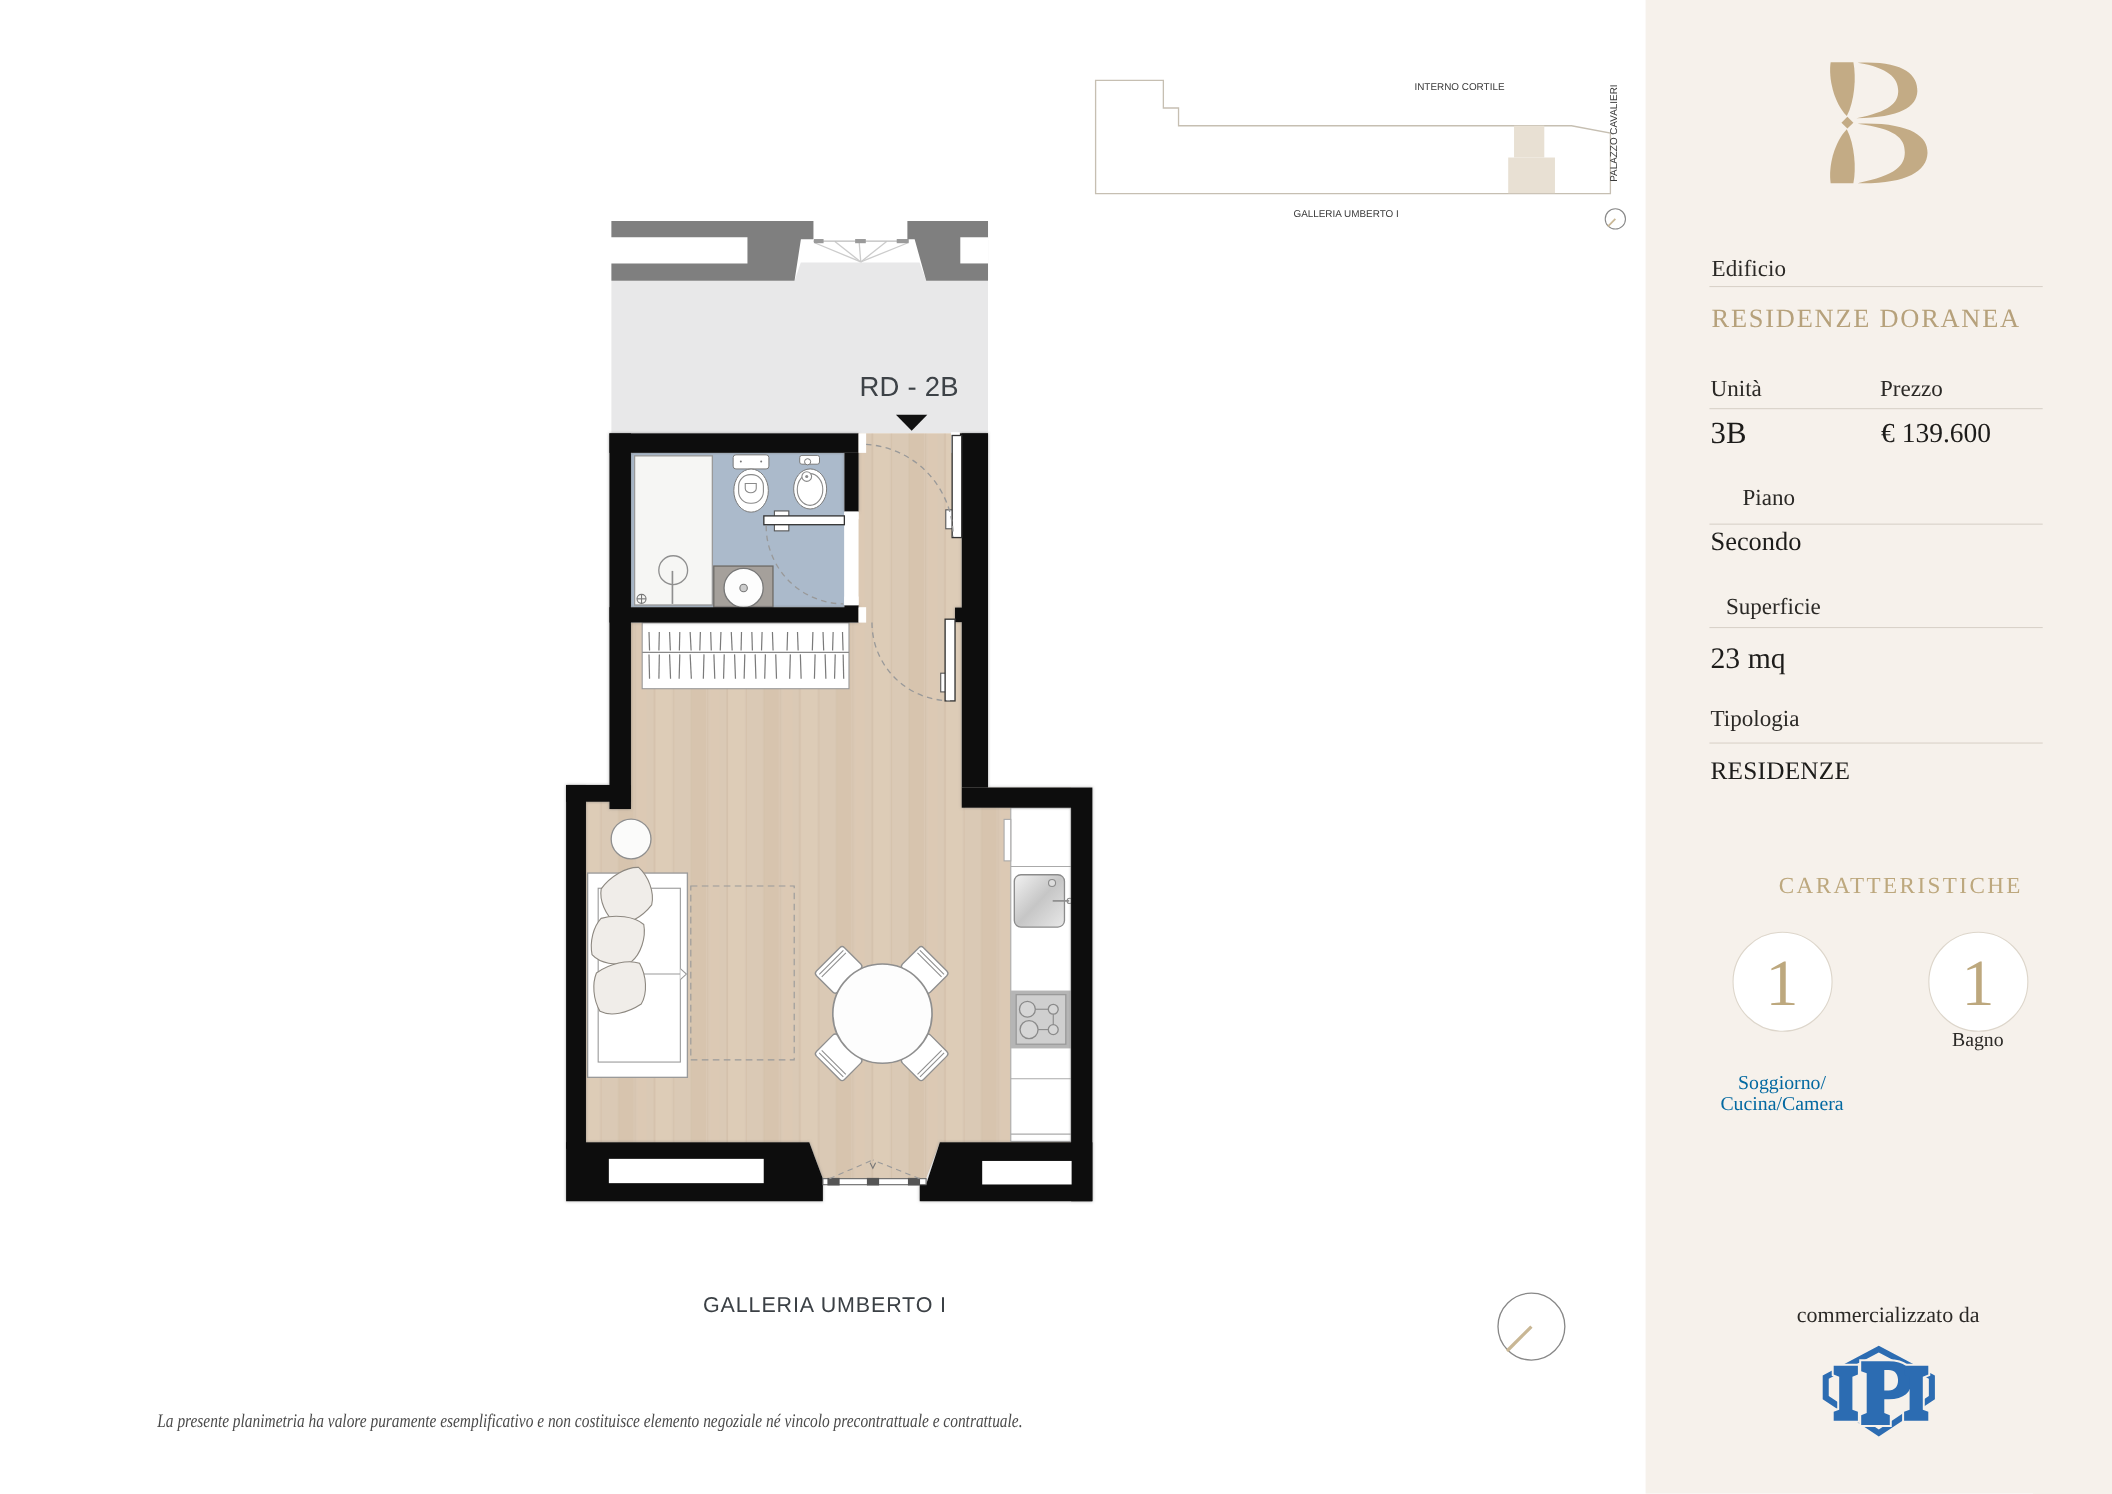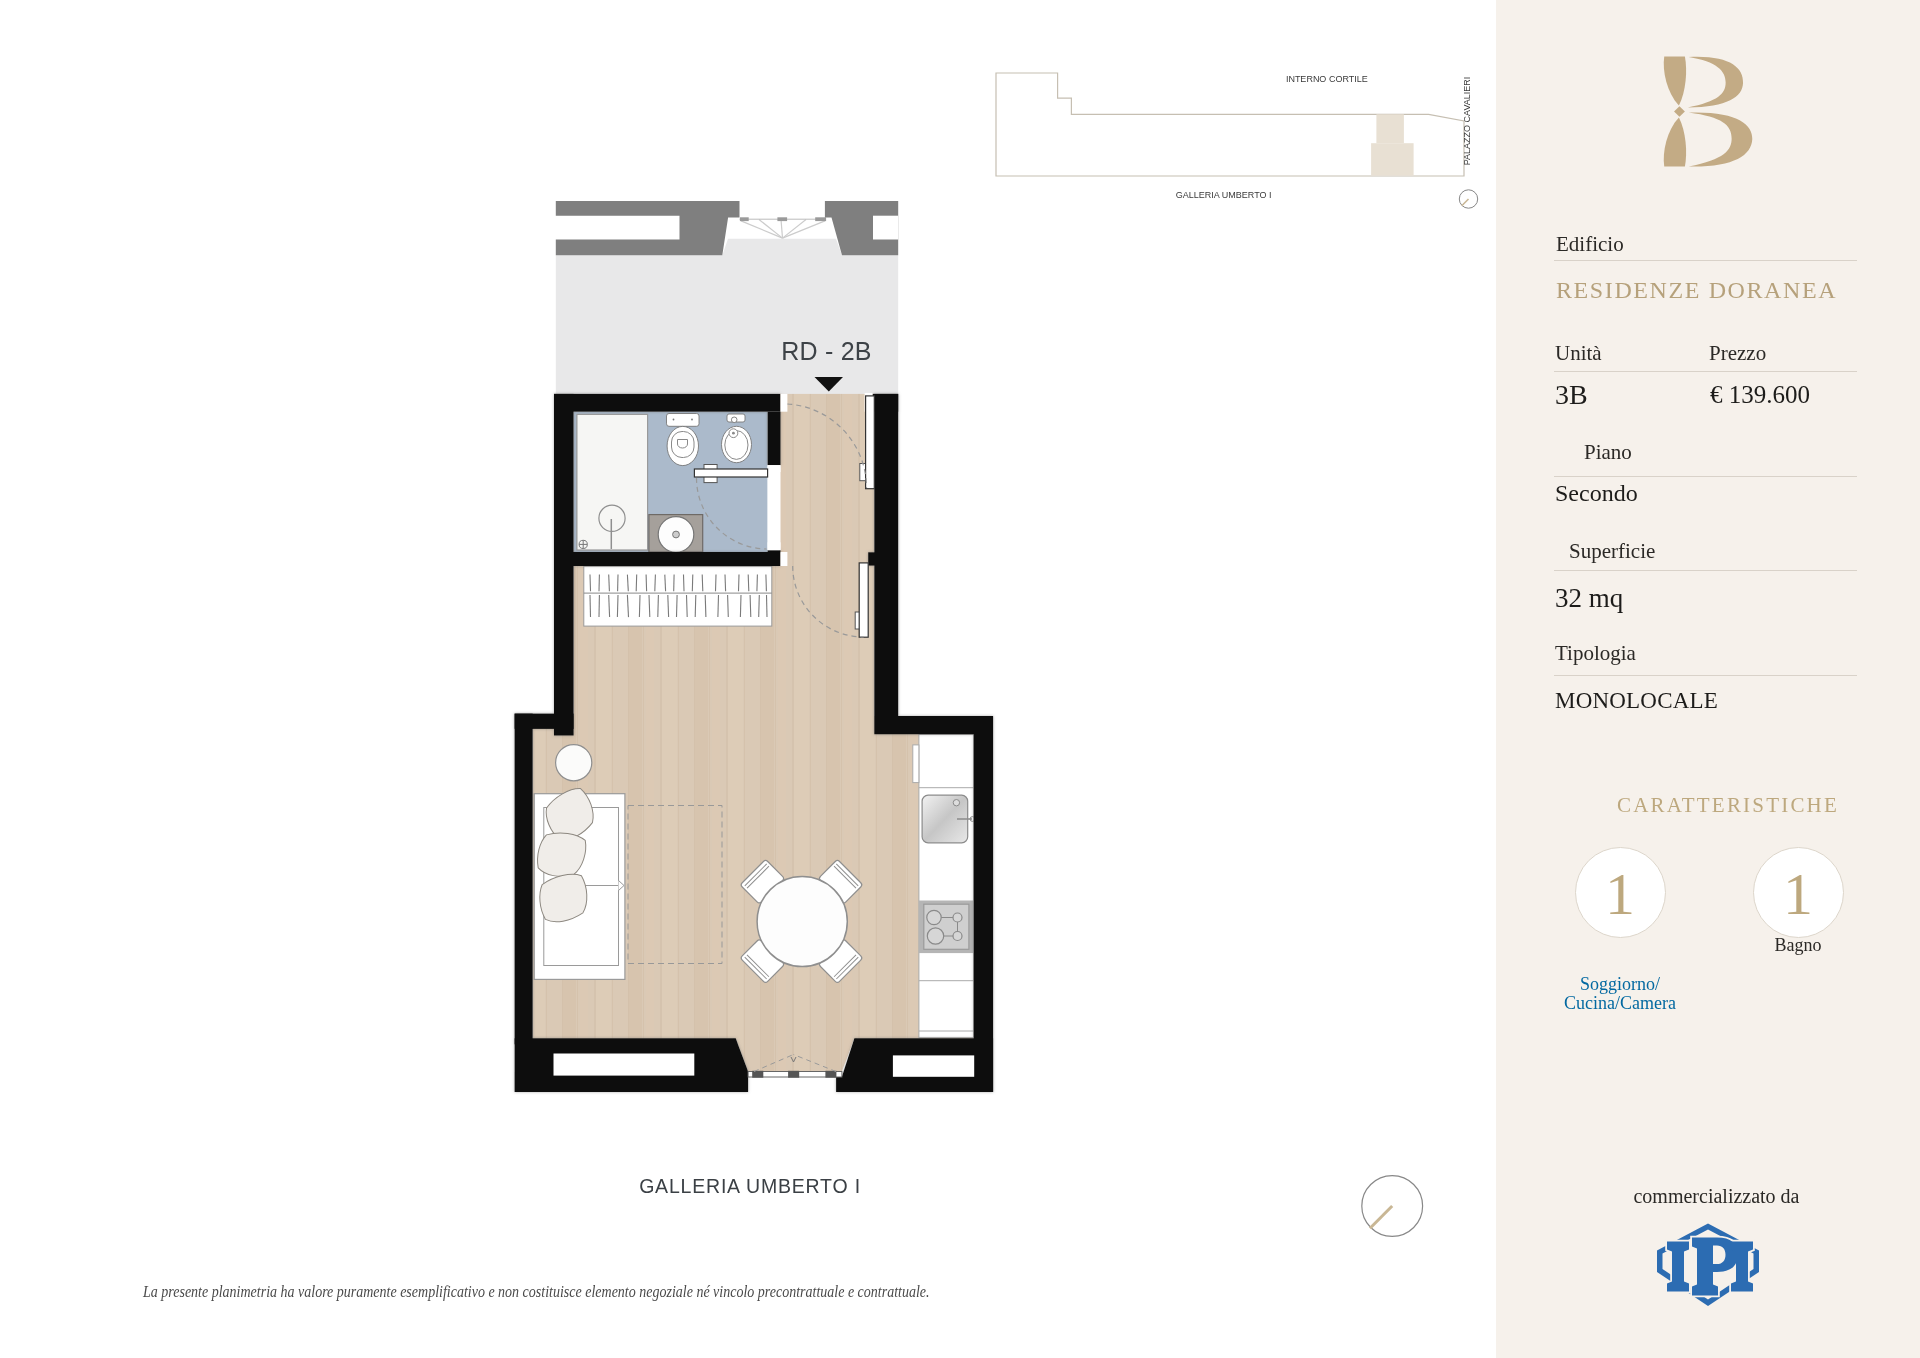--- a/index.html
+++ b/index.html
@@ -434,27 +434,27 @@
 <div class="abs serif" style="left:1555px;top:440px;font-size:21px;color:#2b2926;margin-left:29px;">Piano</div>
 
 <div class="abs" style="left:1554px;top:476px;width:303px;height:1px;background:#d9d2c9;"></div>
 
 <div class="abs serif" style="left:1555px;top:480px;font-size:24px;color:#1d1c1a;">Secondo</div>
 
 <div class="abs serif" style="left:1555px;top:539px;font-size:21px;color:#2b2926;margin-left:14px;">Superficie</div>
 
 <div class="abs" style="left:1554px;top:570px;width:303px;height:1px;background:#d9d2c9;"></div>
 
-<div class="abs serif" style="left:1555px;top:583px;font-size:27px;color:#1d1c1a;">32 mq</div>
+<div class="abs serif" style="left:1555px;top:583px;font-size:27px;color:#1d1c1a;">23 mq</div>
 
 <div class="abs serif" style="left:1555px;top:641px;font-size:21px;color:#2b2926;">Tipologia</div>
 
 <div class="abs" style="left:1554px;top:675px;width:303px;height:1px;background:#d9d2c9;"></div>
 
-<div class="abs serif" style="left:1555px;top:688px;font-size:23px;letter-spacing:0.2px;color:#1d1c1a;">MONOLOCALE</div>
+<div class="abs serif" style="left:1555px;top:688px;font-size:23px;letter-spacing:0.2px;color:#1d1c1a;">RESIDENZE</div>
 
 <div class="abs serif" style="left:1496px;top:793px;width:464px;text-align:center;font-size:21px;letter-spacing:2.2px;color:#bda87e;">CARATTERISTICHE</div>
 
 <div class="abs" style="left:1574.6px;top:846.7px;width:89px;height:89px;border-radius:50%;background:#ffffff;border:1px solid #ddd6cb;"></div>
 
 <div class="abs serif" style="left:1574.6px;top:860px;width:91px;text-align:center;font-size:60px;color:#bda87e;">1</div>
 
 <div class="abs serif" style="left:1550px;top:935px;width:140px;text-align:center;font-size:18px;color:#0369a1;line-height:19px;margin-top:40px;">Soggiorno/<br>Cucina/Camera</div>
 
 <div class="abs" style="left:1752.6px;top:846.7px;width:89px;height:89px;border-radius:50%;background:#ffffff;border:1px solid #ddd6cb;"></div>

